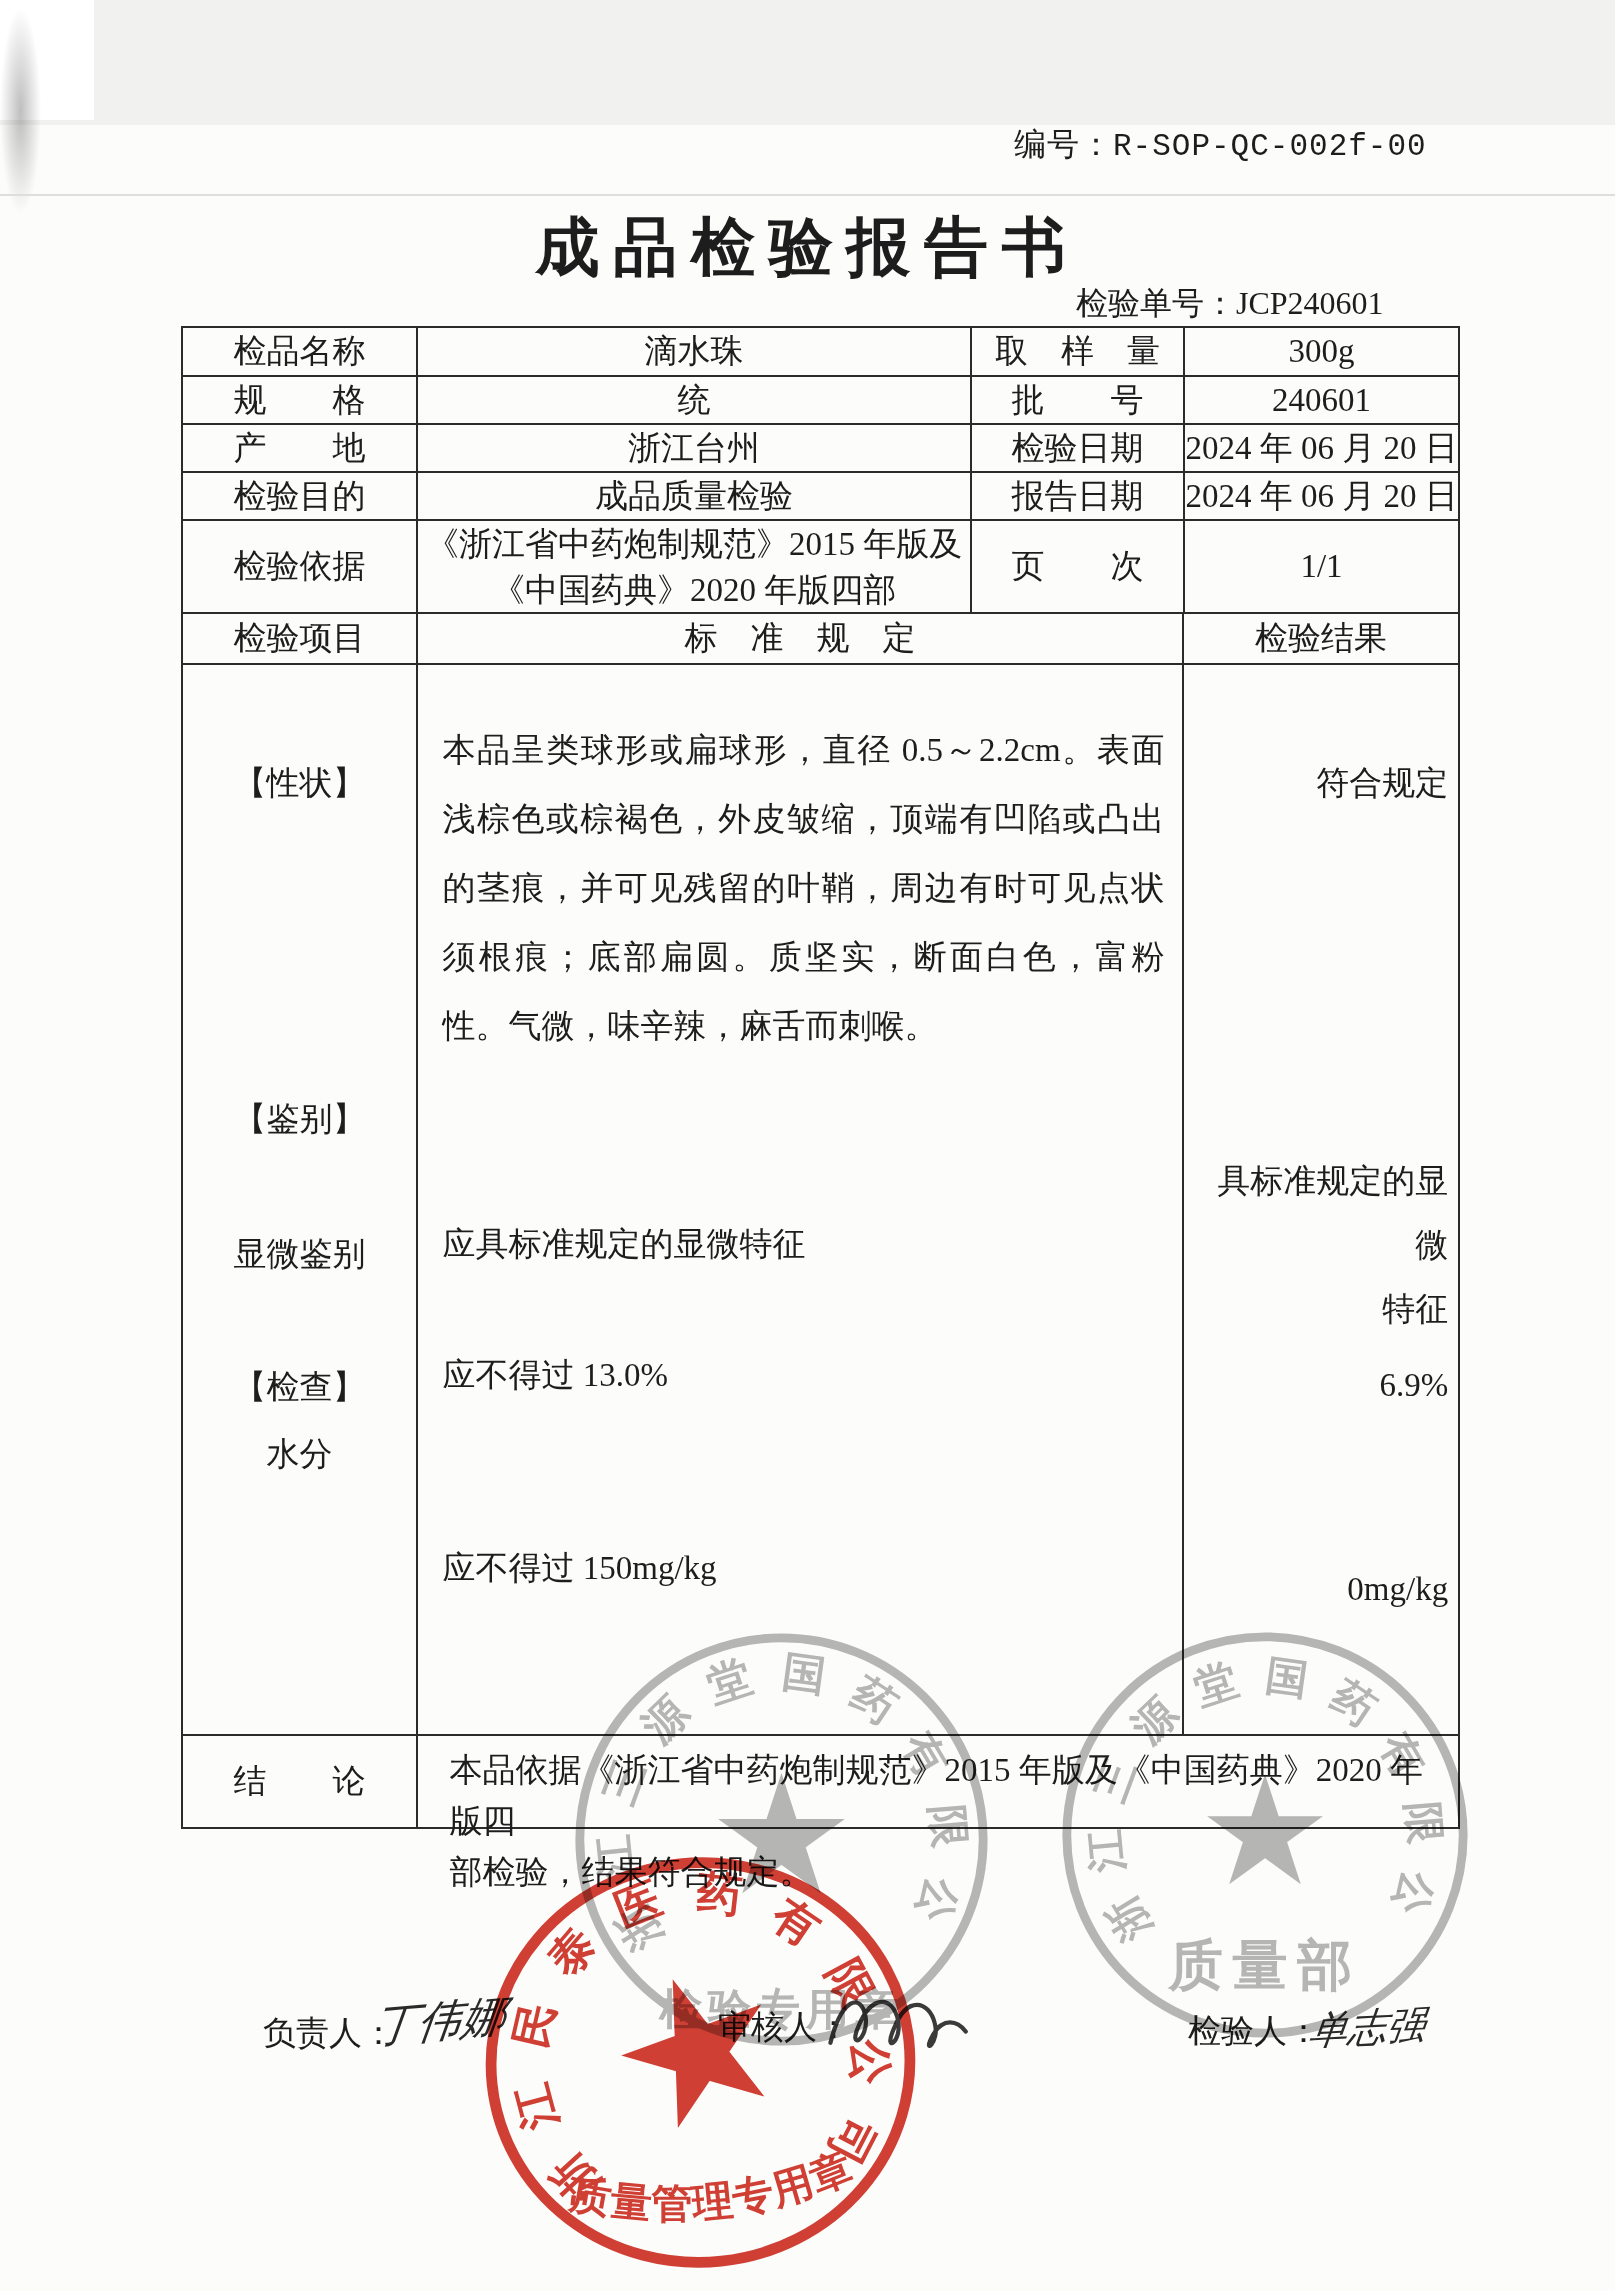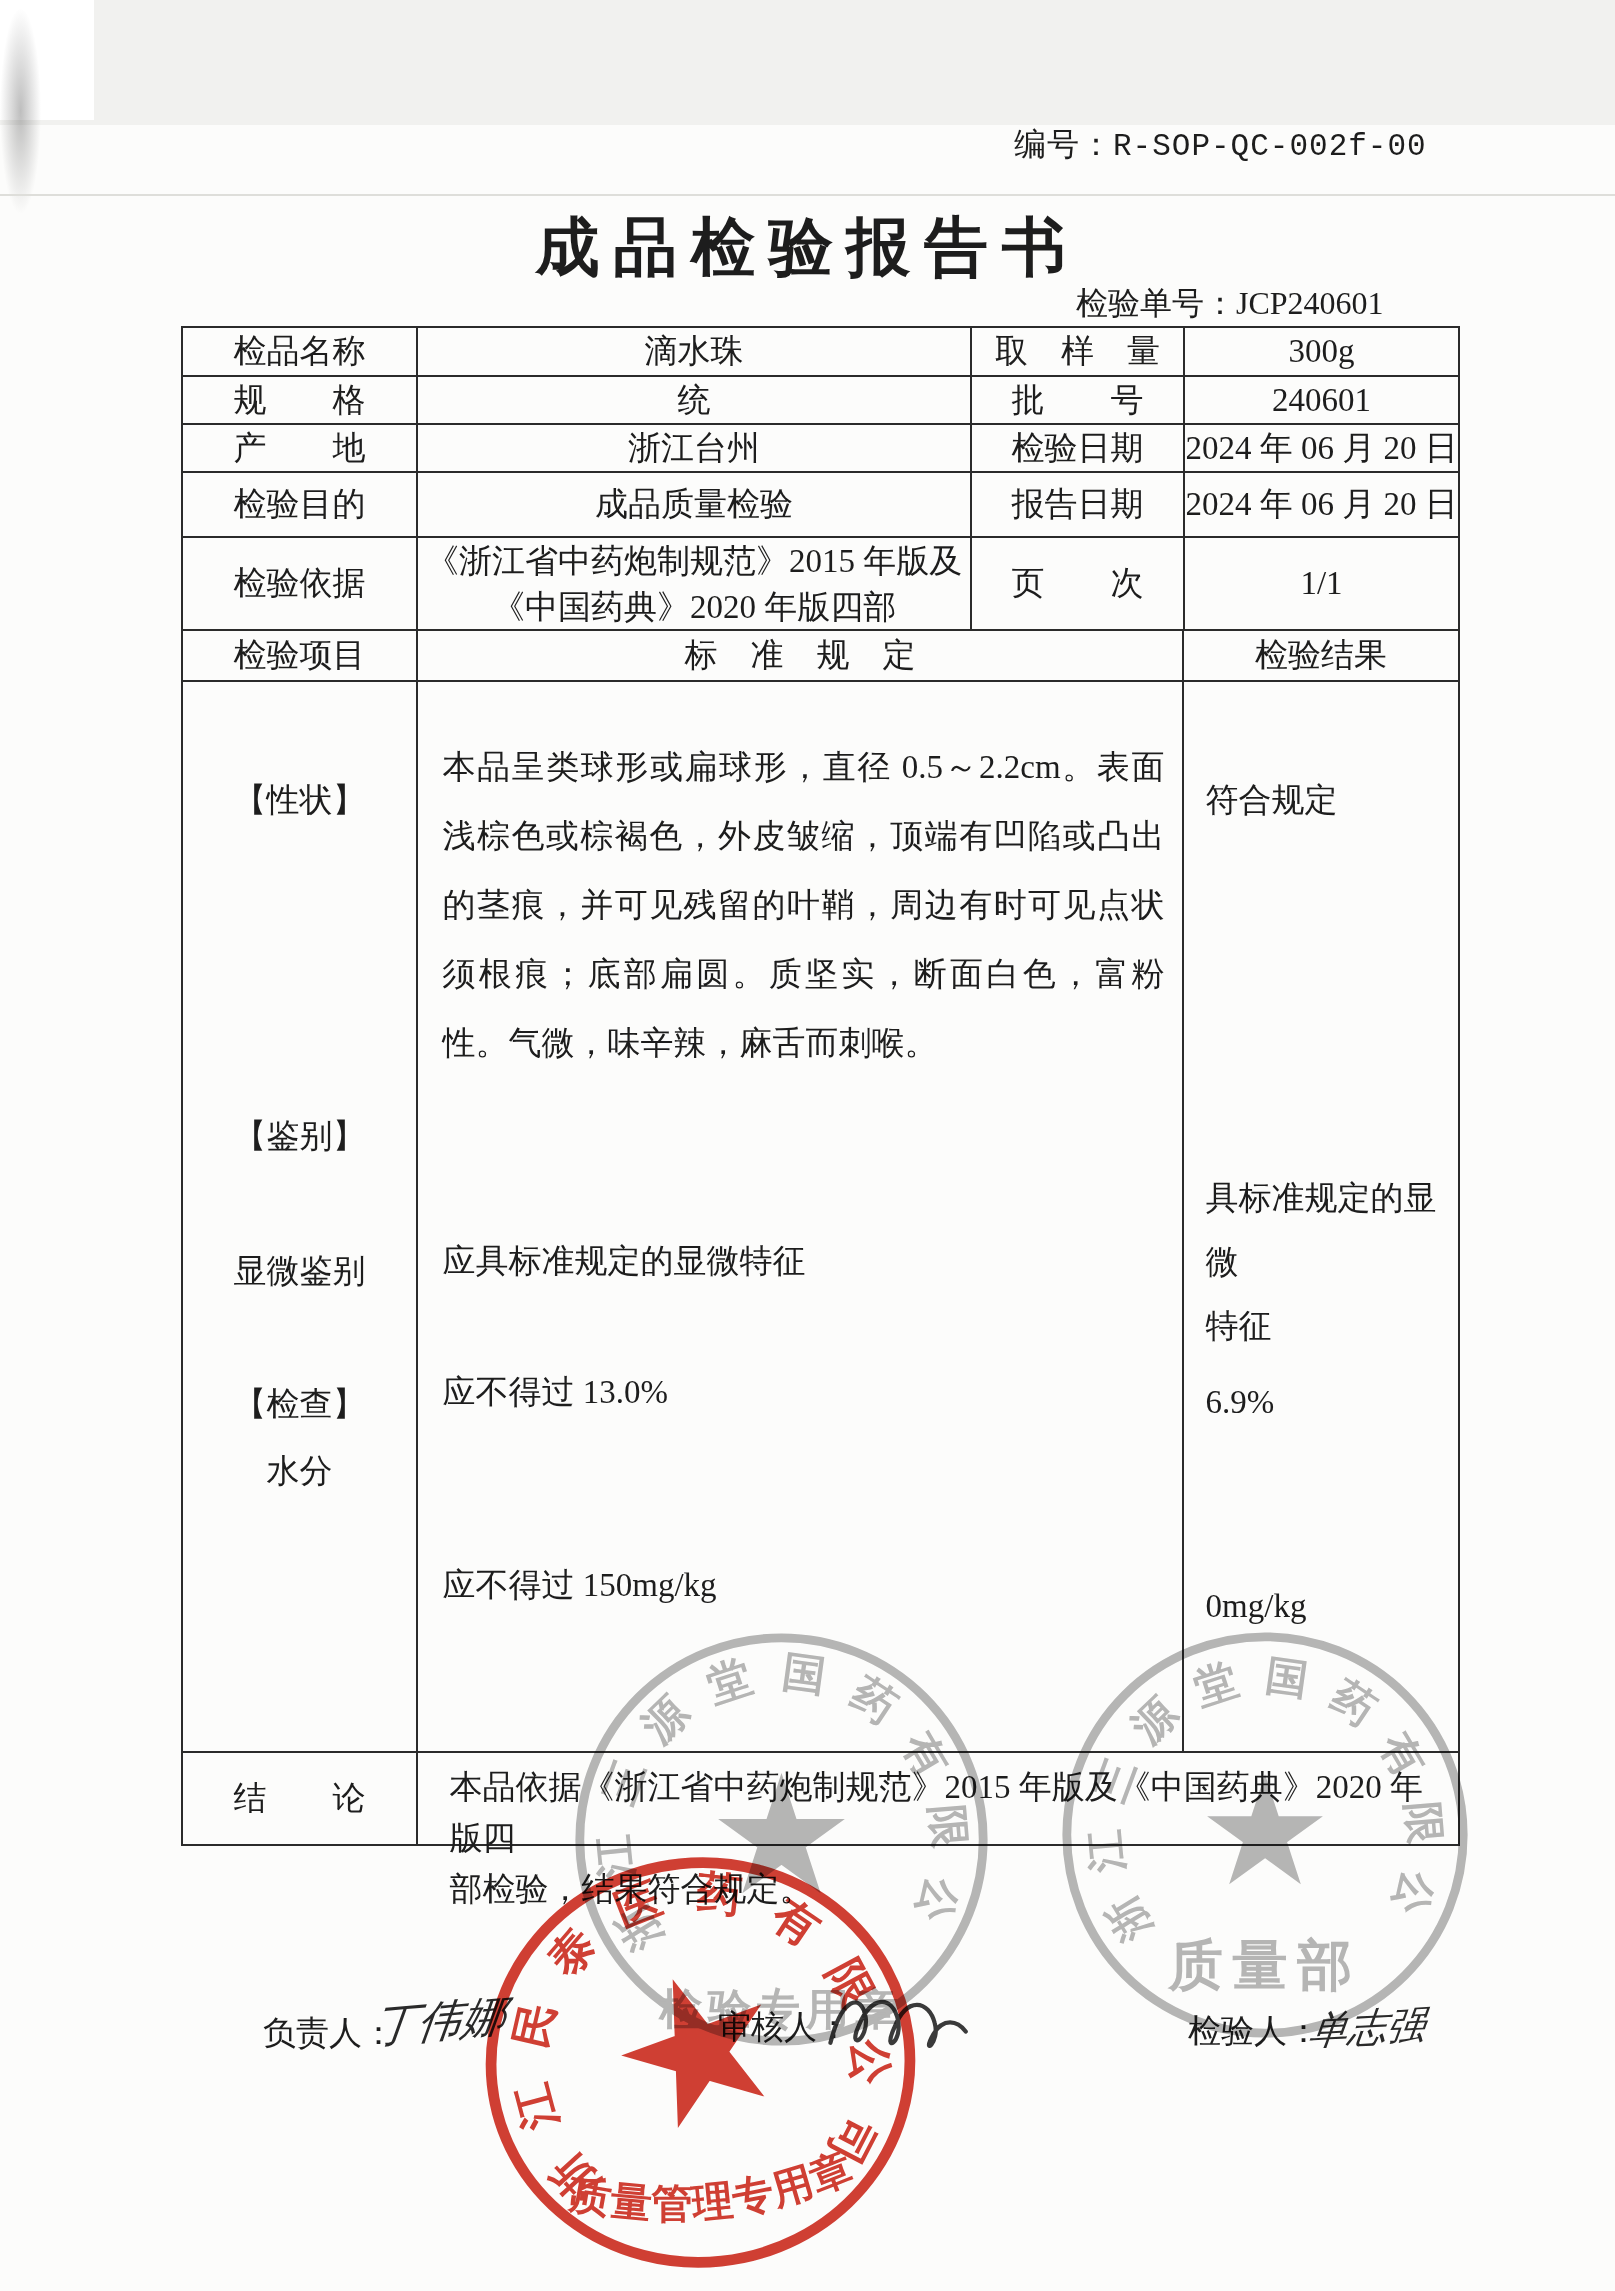--- a/index.html
+++ b/index.html
@@ -31,21 +31,21 @@
   .c-label2{width:213px;flex:none;}
   .c-val2{flex:1;}
   .ml{white-space:pre-line;line-height:46px;}
 
   .hcell{font-size:33px;}
 
   .brow{position:relative;height:1071px;display:flex;border-bottom:2px solid #2b2b2b;box-sizing:border-box;}
   .bcol{position:relative;box-sizing:border-box;height:100%;}
   .bc1{width:235px;flex:none;border-right:2px solid #2b2b2b;}
   .bc2{width:766px;flex:none;border-right:2px solid #2b2b2b;}
-  .bc3{flex:1;}
+  .bc3{flex:1;text-align:right;}
   .entry{position:absolute;font-size:33px;line-height:45px;}
   .bc1 .entry{left:0;width:100%;text-align:center;white-space:pre-line;line-height:69px;}
   .bc2 .entry{left:24.5px;right:17.6px;}
   .bc3 .entry{left:21.6px;right:9.8px;white-space:pre-line;line-height:64px;}
   .para{line-height:69px;text-align:justify;}
 
   .crow{height:91px;display:flex;box-sizing:border-box;gap:7px;}
   .crow .conc-label{width:235px;flex:none;border-right:2px solid #2b2b2b;display:flex;align-items:center;justify-content:center;font-size:33px;box-sizing:border-box;}
   .crow .conc-text{flex:1;font-size:33px;line-height:51px;padding:8.8px 17.6px 0 24.5px;white-space:pre-line;box-sizing:border-box;}
 
@@ -92,21 +92,21 @@
       <div class="cell c-val2">240601</div>
     </div>
 
     <div class="row" style="height:48px">
       <div class="cell c-label">产　　地</div>
       <div class="cell c-val">浙江台州</div>
       <div class="cell c-label2">检验日期</div>
       <div class="cell c-val2">2024 年 06 月 20 日</div>
     </div>
 
-    <div class="row" style="height:65px">
+    <div class="row" style="height:48px">
       <div class="cell c-label">检验目的</div>
       <div class="cell c-val">成品质量检验</div>
       <div class="cell c-label2">报告日期</div>
       <div class="cell c-val2">2024 年 06 月 20 日</div>
     </div>
 
     <div class="row" style="height:93px">
       <div class="cell c-label">检验依据</div>
       <div class="cell c-val ml">《浙江省中药炮制规范》2015 年版及
 《中国药典》2020 年版四部</div>

